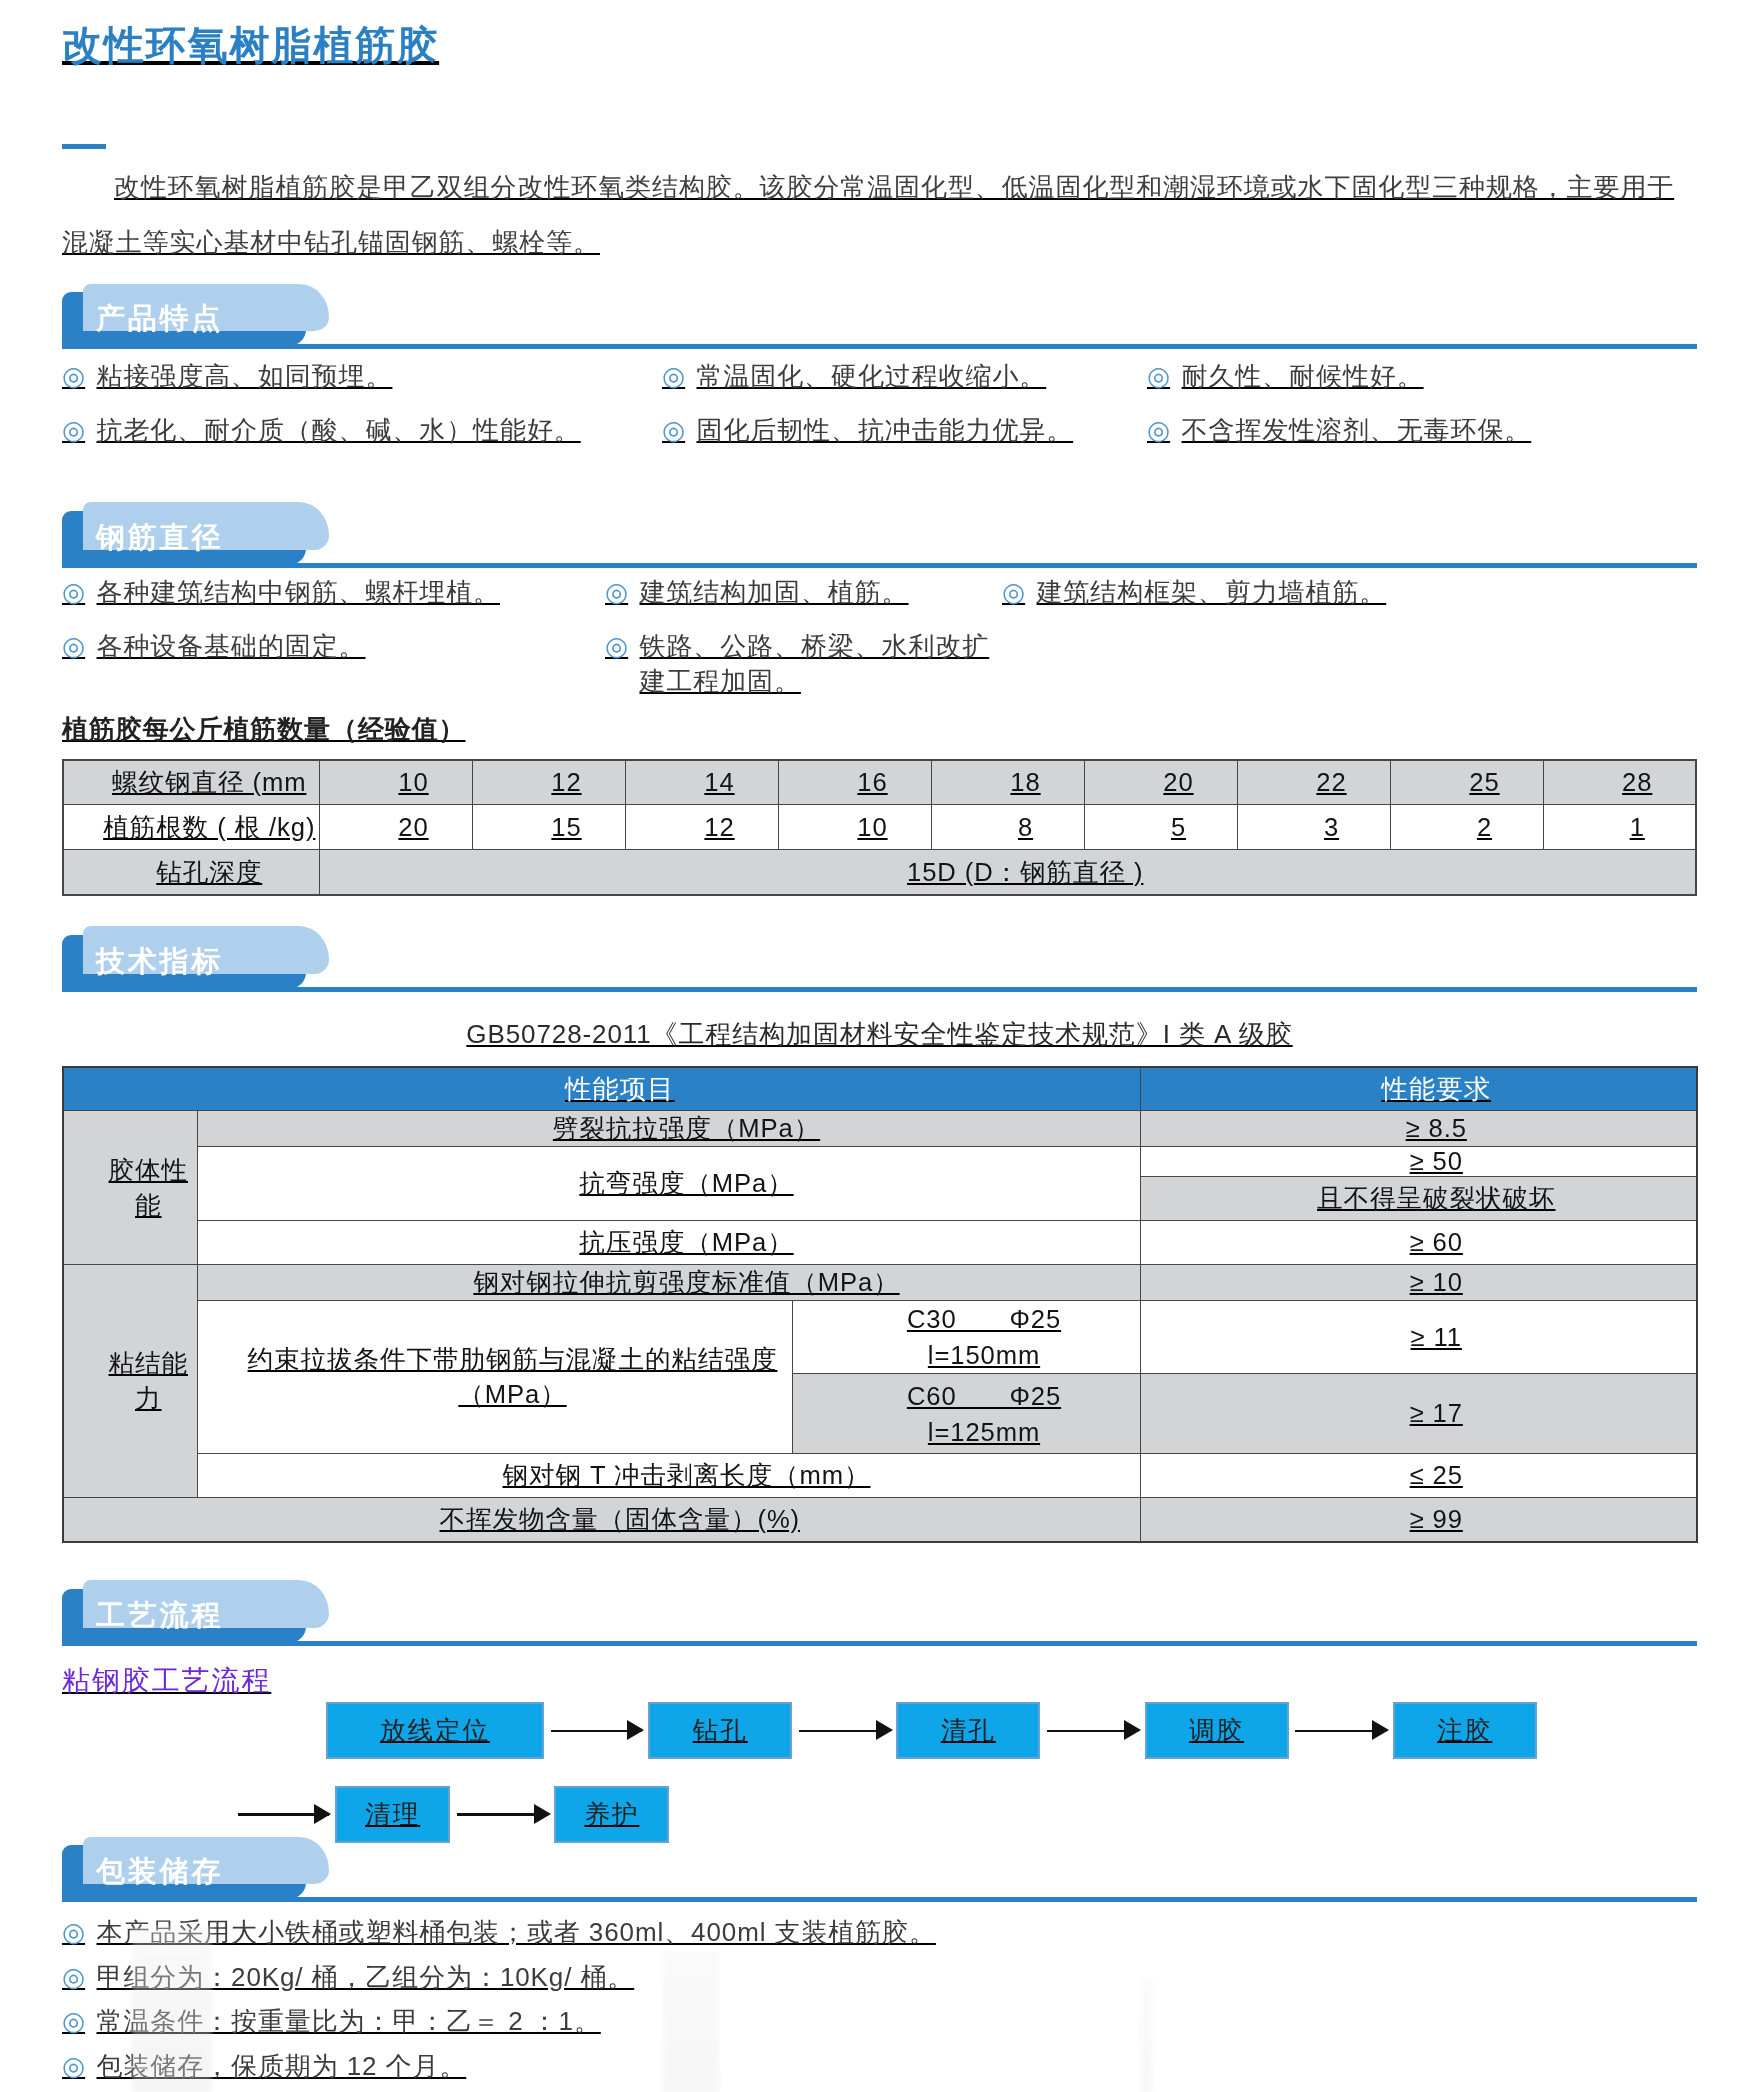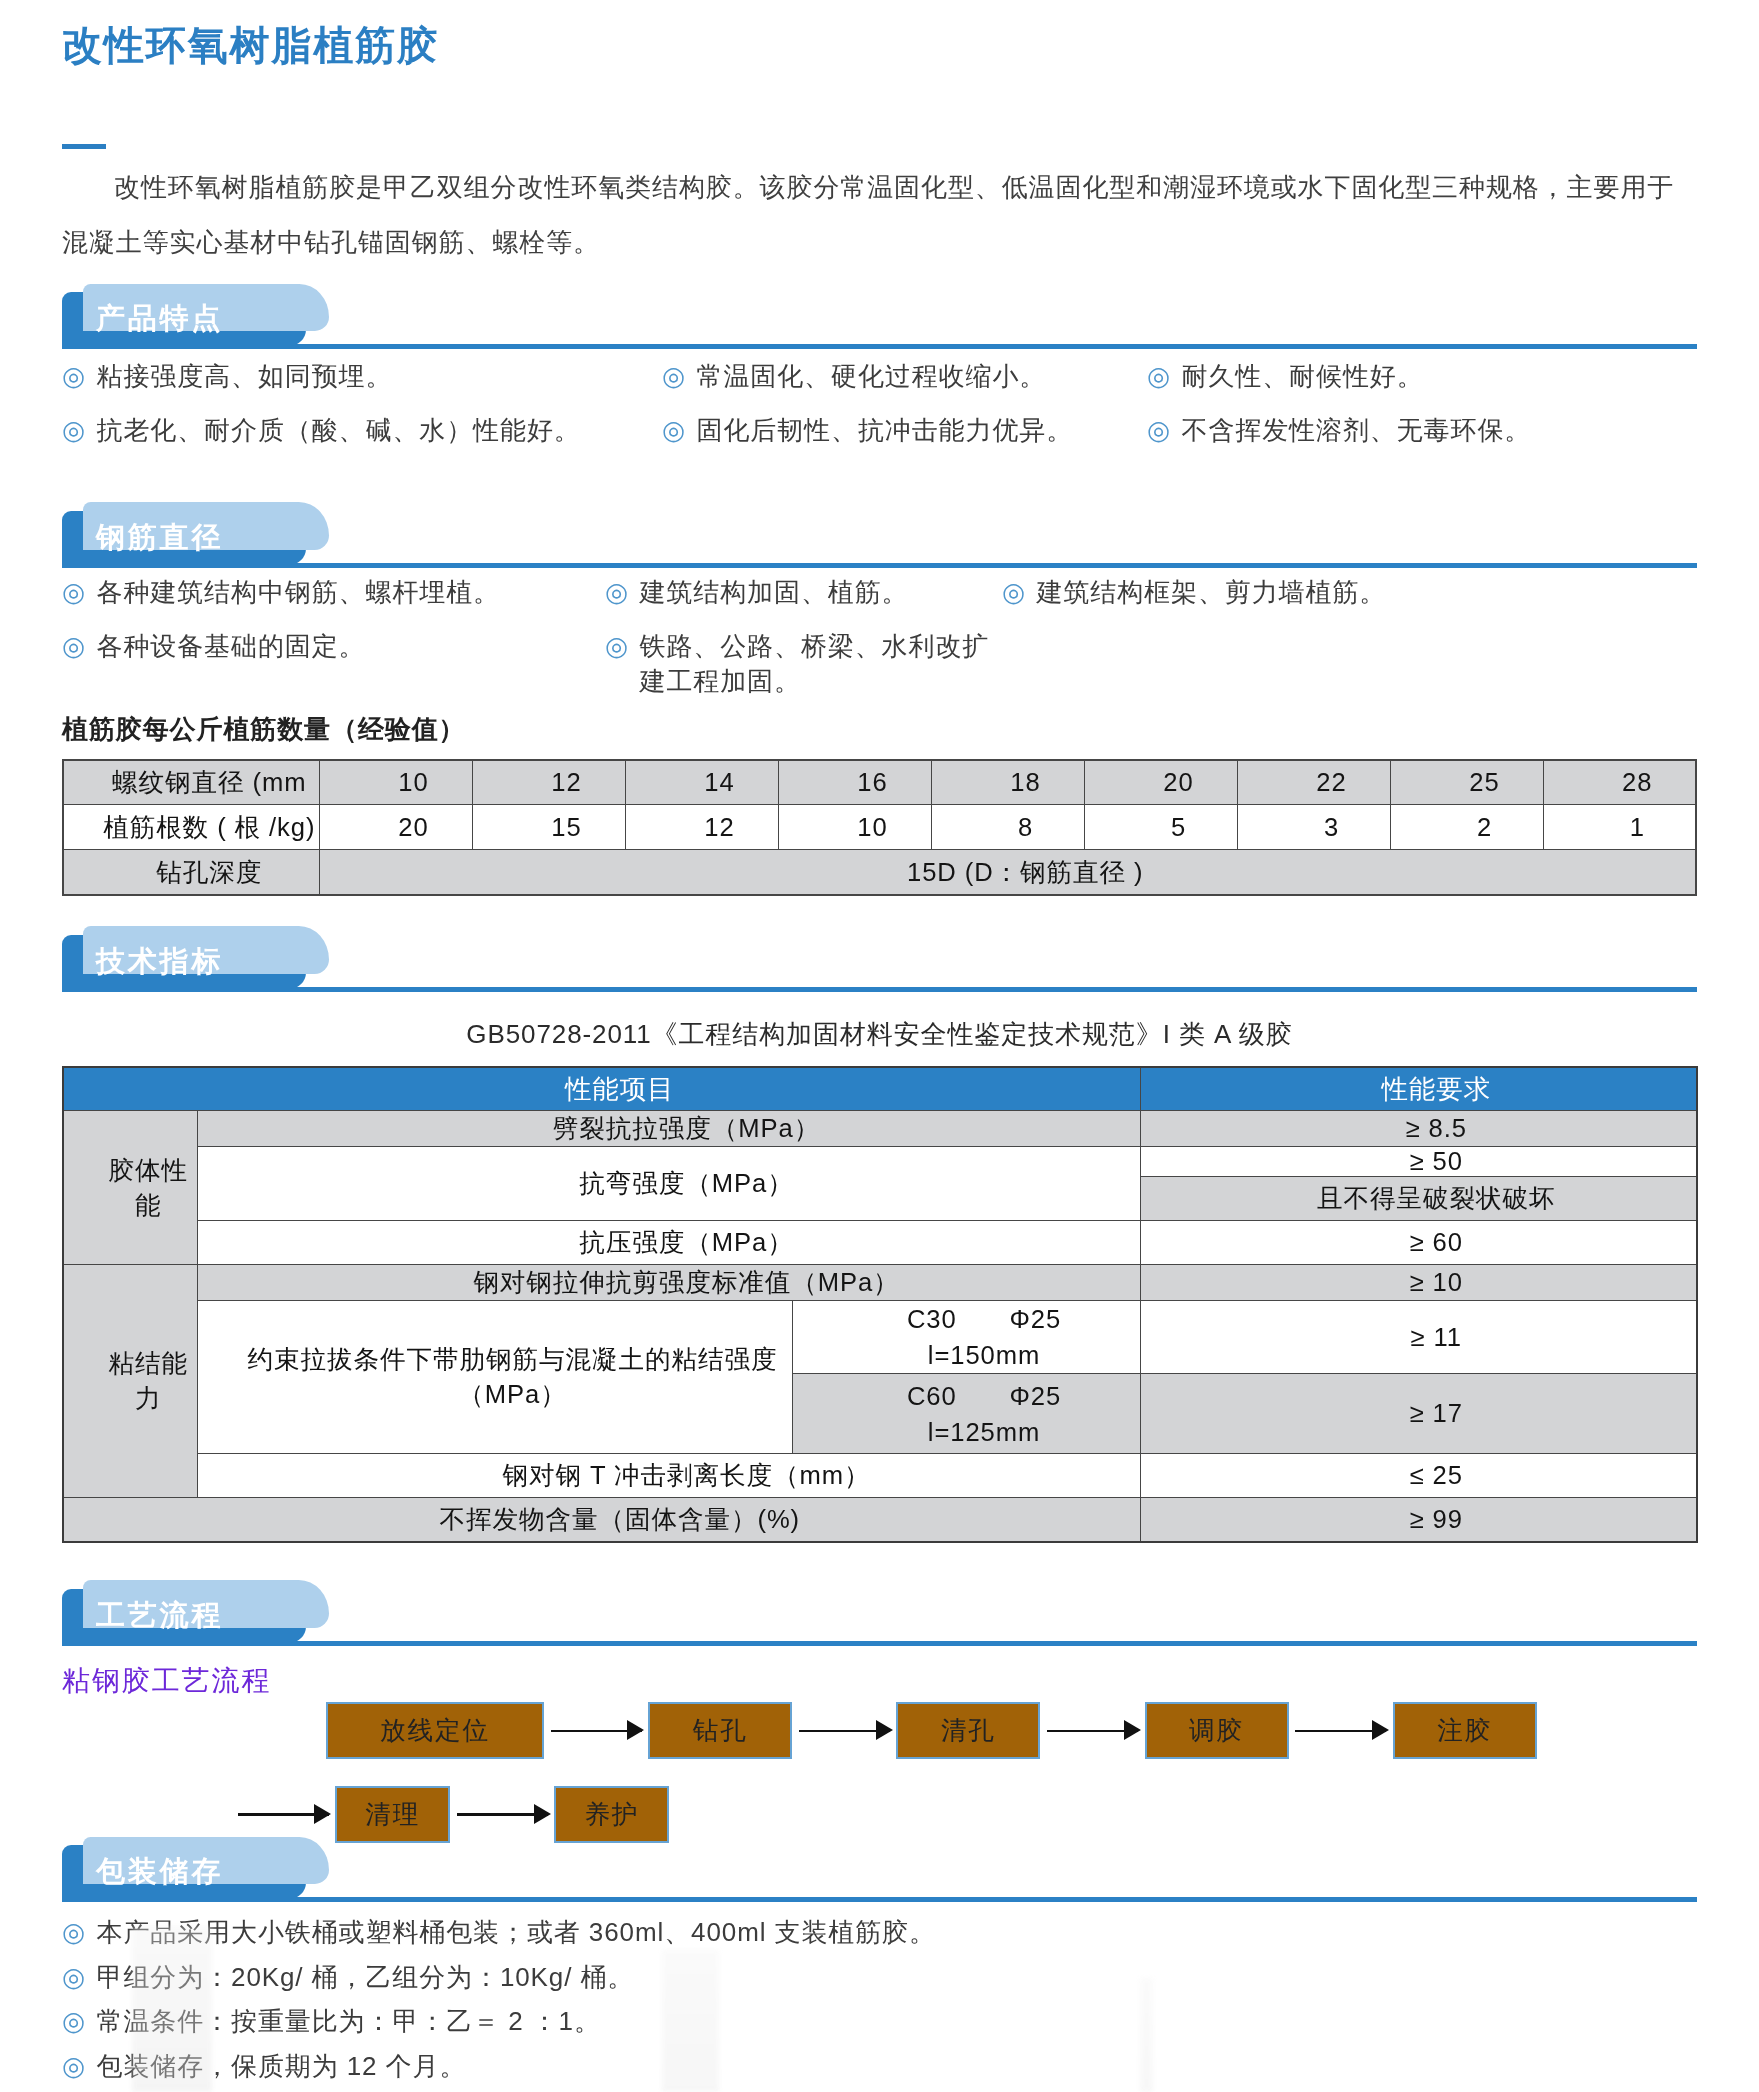--- a/index.html
+++ b/index.html
@@ -1,18 +1,18 @@
 <!DOCTYPE html>
 <html style="font-size:15px"><head>
 <meta charset="utf-8">
 <style>
   * { margin:0; padding:0; box-sizing:border-box; }
   html,body { width:1759px; height:2092px; background:#ffffff; overflow:hidden;
     font-family:"Liberation Sans","DejaVu Sans",sans-serif; }
-  .page { position:relative; width:1759px; height:2092px; padding:0 62px 0 62px; overflow:hidden; }
+  .page { position:relative; width:1759px; height:2092px; padding:0 62px 0 62px; overflow:hidden;text-decoration:underline; }
 
   .title { margin-top:21px; font-size:40px; line-height:49px; font-weight:bold; color:#2b7fc3; letter-spacing:1.9px; }
   .title-underline { margin-top:74px; width:44px; height:4.7px; background:#2b7fc3; }
 
   .intro { margin-top:11.4px; font-size:26px; line-height:55px; color:#3f3f3f; text-indent:2em; letter-spacing:0.9px; }
 
   
   .badge-wrap { position:relative; height:59px; }
   .badge-rule { position:absolute; left:0; right:0; bottom:0; height:4.7px; background:#2b81c5; }
   .badge { position:absolute; left:0; bottom:2.8px; width:244px; height:54px; background:#2b81c5;
@@ -42,21 +42,21 @@
   .tech-caption { margin-top:24.6px; font-size:26px; line-height:36px; color:#2b2b2b; text-align:center; letter-spacing:0.9px; }
   .tech-table { margin-top:13.2px; border:2.8px solid #3b3b3b; }
   .tech-table td.head { background:#2b81c5; color:#ffffff; height:44px; font-size:26.5px; }
   .tech-table .h47 { height:44px; } .tech-table .h46 { height:44px; } .tech-table .h85 { height:80px; }
   .tech-table .cond div { line-height:36px; }
 
   .process-sub { margin-top:15px; font-size:28px; line-height:40px; color:#6d28d9; letter-spacing:1.9px; }
   .flow-row { display:flex; align-items:center; }
   .flow-row1 { margin-top:1.9px; margin-left:264px; }
   .flow-row2 { margin-top:26.5px; margin-left:169px; }
-  .flow-box { height:57px; border:2.4px solid #66a3d4; background:#a16207; display:flex; align-items:center;
+  .flow-box { height:57px; border:2.4px solid #66a3d4; background:#0ea5e9; display:flex; align-items:center;
     justify-content:center; font-size:25.6px; color:#222; letter-spacing:1.9px; flex:none; }
   .fb-wide { width:218px; } .fb-med { width:144px; } .fb-sm { width:115px; }
   .flow-arrow { flex:none; width:91px; height:2.8px; background:#111; margin:0 6.6px; position:relative; }
   .flow-arrow::after { content:""; position:absolute; right:-2.8px; top:-9.5px; width:0; height:0;
     border-left:17px solid #111; border-top:10.4px solid transparent; border-bottom:10.4px solid transparent; }
 
   .pack-list { margin-top:13.2px; display:flex; flex-direction:column; row-gap:9.5px; }
 
   .ghost { position:absolute; bottom:0; background:linear-gradient(#f0f0f0,#e2e2e2); opacity:.35; filter:blur(1.9px); }
   .ghost1 { left:132px; width:80px; height:166px; }

